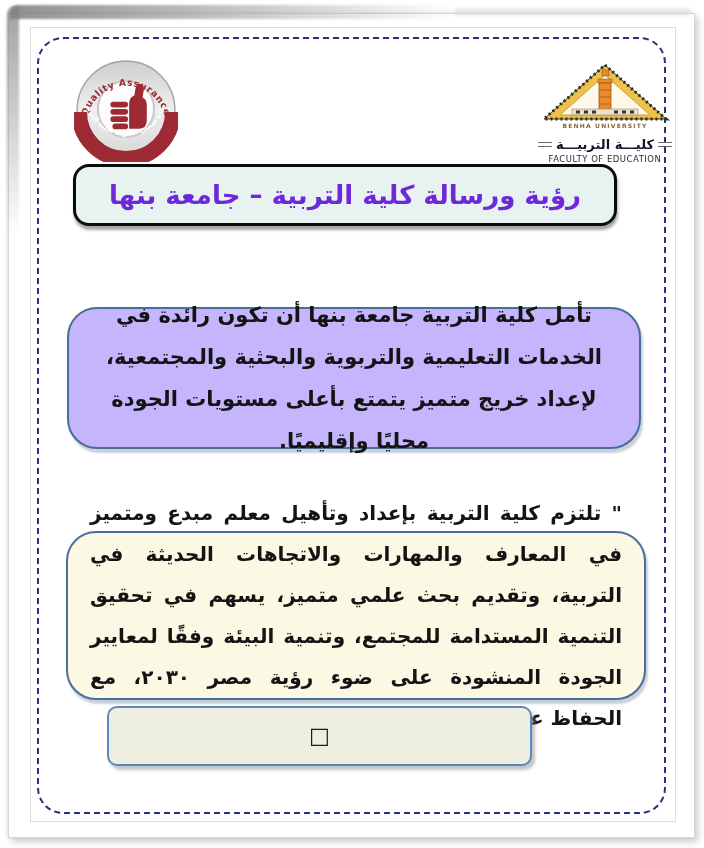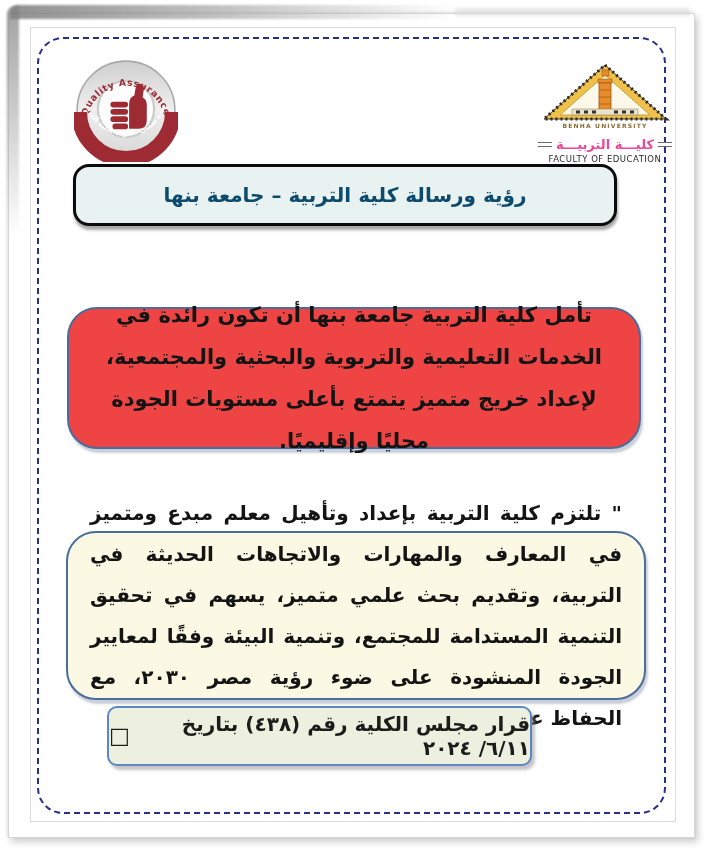--- a/index.html
+++ b/index.html
@@ -18,40 +18,40 @@
 
   .inner-frame{position:absolute;left:30px;top:27px;right:28px;bottom:26px;border:1px solid #dcdcdc;}
   .dashed-frame{position:absolute;left:37px;top:37px;right:38px;bottom:34px;border:2px dashed #252f85;border-radius:26px;}
 
   .content{position:absolute;inset:0;direction:rtl;}
 
   
   .badge{position:absolute;left:74px;top:58px;width:104px;height:104px;}
   .faculty{position:absolute;left:538px;top:62px;width:134px;text-align:center;}
   .faculty svg{display:block;margin:0 auto;}
-  .faculty-ar{font-size:13px;font-weight:bold;color:#ec4899;white-space:nowrap;display:flex;align-items:center;justify-content:flex-start;gap:4px;margin-top:1px;}
+  .faculty-ar{font-size:13px;font-weight:bold;color:#0f172a;white-space:nowrap;display:flex;align-items:center;justify-content:flex-start;gap:4px;margin-top:1px;}
   .faculty-ar:before,.faculty-ar:after{content:"";flex:1;border-top:1px solid #6a6a6a;border-bottom:1px solid #6a6a6a;height:3px;}
   .faculty-en{font-size:8.5px;font-weight:normal;letter-spacing:.5px;color:#2a2a33;margin-top:2px;white-space:nowrap;}
 
   
   .title-box{position:absolute;left:73px;top:164px;width:544px;height:62px;background:#e8f2f1;
              border:3.5px solid #0c0c0c;border-radius:16px;display:flex;align-items:center;justify-content:center;
              box-shadow:1px 4px 3px rgba(0,0,0,.35);}
-  .title-box .t{color:#0c4a6e;font-size:20px;font-weight:bold;}
+  .title-box .t{color:#6d28d9;font-size:26px;font-weight:bold;}
 
   
   .tag{position:absolute;width:138px;height:58px;display:flex;align-items:center;justify-content:center;
        border-radius:10px;font-size:22px;font-weight:bold;color:#111;}
   .tag-vision{left:283px;top:238px;background:#f2eef4;border:2.5px solid #963a38;box-shadow:2px 3px 3px rgba(120,120,120,.45);}
   .tag-mission{left:283px;top:467px;height:60px;background:#ecebf7;border:2px solid #4472b8;box-shadow:2px 3px 3px rgba(120,120,120,.45);}
 
   
   .panel{position:absolute;border:2.5px solid #4a6d9b;border-radius:30px;display:flex;align-items:center;
          box-shadow:2px 4px 2px rgba(150,160,180,.5);color:#141414;font-weight:bold;}
-  .panel-vision{left:67px;top:307px;width:574px;height:142px;background:#ef4444;}
+  .panel-vision{left:67px;top:307px;width:574px;height:142px;background:#c4b5fd;}
   .panel-vision .b{width:100%;padding:6px 26px;font-size:21px;line-height:2.0;text-align:center;}
   .panel-mission{left:66px;top:531px;width:580px;height:169px;background:#fbf8e4;}
   .panel-mission .b{width:100%;padding:6px 22px;font-size:20px;line-height:2.05;text-align:justify;}
 
   
   .decision{position:absolute;left:107px;top:706px;width:425px;height:60px;background:#edf0df;
             border:2px solid #5b87c5;border-radius:10px;display:flex;align-items:center;justify-content:center;
             box-shadow:3px 4px 3px rgba(140,140,140,.5);color:#1c1c1c;font-weight:bold;font-size:20px;gap:2px;}
   .decision .glyph{font-size:22px;font-weight:bold;line-height:1;}
 </style>
@@ -135,18 +135,17 @@
     <div class="panel panel-vision">
       <div class="b">تأمل كلية التربية جامعة بنها أن تكون رائدة في الخدمات التعليمية والتربوية والبحثية والمجتمعية، لإعداد خريج متميز يتمتع بأعلى مستويات الجودة محليًا وإقليميًا.</div>
     </div>
 
 
     <div class="panel panel-mission">
       <div class="b">" تلتزم كلية التربية بإعداد وتأهيل معلم مبدع ومتميز في المعارف والمهارات والاتجاهات الحديثة في التربية، وتقديم بحث علمي متميز، يسهم في تحقيق التنمية المستدامة للمجتمع، وتنمية البيئة وفقًا لمعايير الجودة المنشودة على ضوء رؤية مصر ٢٠٣٠، مع الحفاظ على القيم الحاكمة"</div>
     </div>
 
     <div class="decision">
-      <span>قرار مجلس الكلية رقم (٤٣٨) بتاريخ ٦/١١/ ٢٠٢٤</span>
       <span class="glyph">□</span>
     </div>
 
   </div>
 </div>
 
 </body></html>

